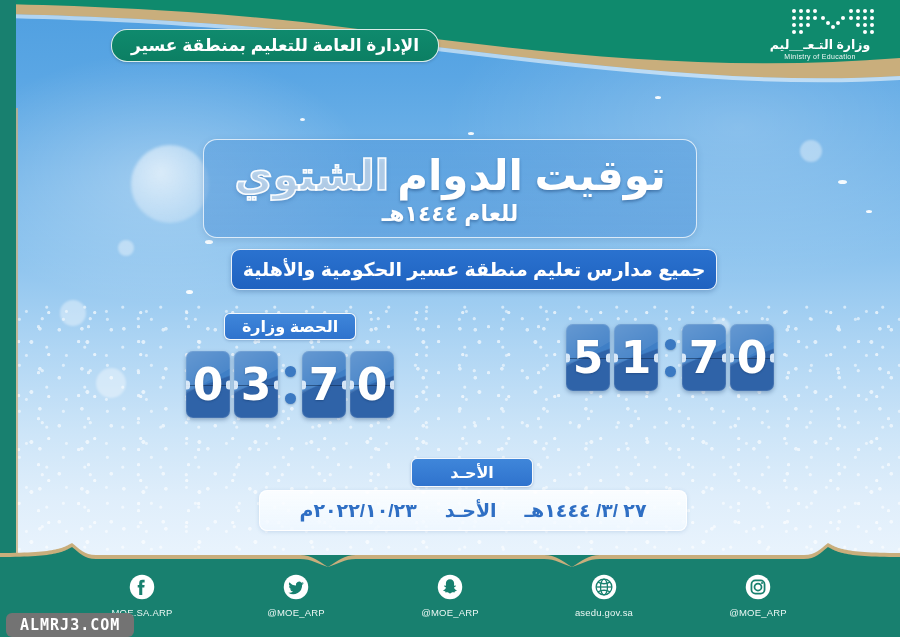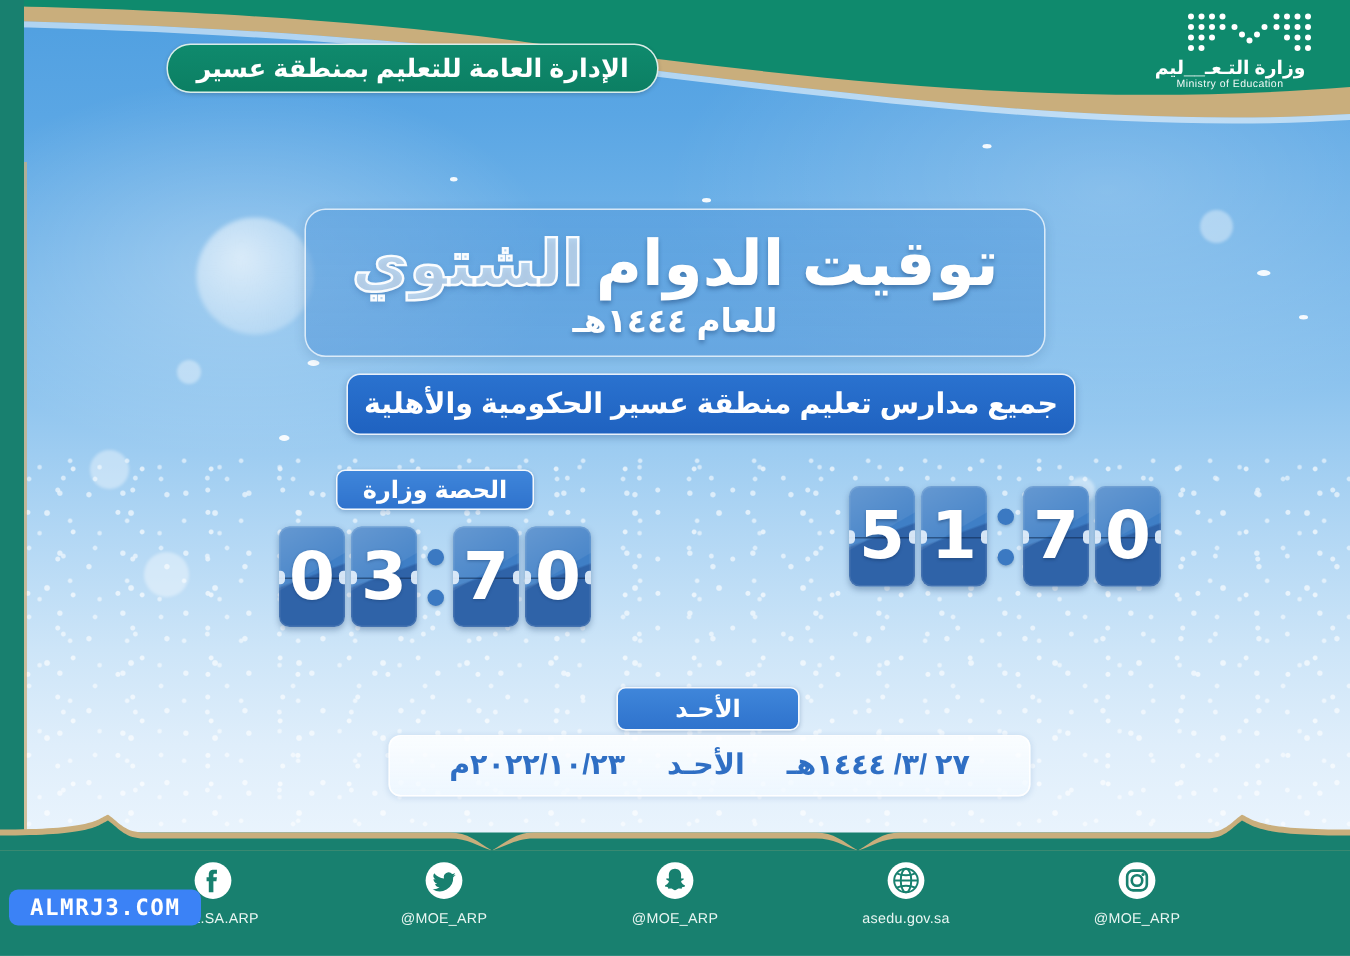--- a/index.html
+++ b/index.html
@@ -168,23 +168,23 @@
   .footer-wave{position:absolute;left:0;top:-12px;width:900px;height:24px;}
   .socials{
     position:absolute;left:0;top:18px;width:900px;height:62px;
     display:flex;align-items:flex-start;justify-content:center;gap:56px;direction:ltr;
   }
   .social{width:98px;display:flex;flex-direction:column;align-items:center;gap:6px;cursor:pointer;}
   .social .ico{width:28px;height:28px;display:block;}
   .social .handle{color:#eaf6f3;font-size:9.5px;letter-spacing:.2px;white-space:nowrap;}
 
   .watermark{
-    position:absolute;left:6px;bottom:20px;height:24px;
+    position:absolute;left:6px;bottom:0;height:24px;
     display:flex;align-items:center;justify-content:center;padding:0 14px;
-    border-radius:6px;background:#3b82f6;
+    border-radius:6px;background:#737373;
     color:#fff;font-size:15px;font-weight:700;letter-spacing:1px;direction:ltr;
     font-family:"DejaVu Sans Mono","Liberation Mono",monospace;
   }
 
   .edge-left{position:absolute;left:0;top:0;width:16px;height:637px;background:#18806f;}
   .edge-hair{position:absolute;left:16px;top:108px;width:1.5px;height:470px;background:rgba(200,175,125,.75);}
 </style>
 </head>
 <body>
 

